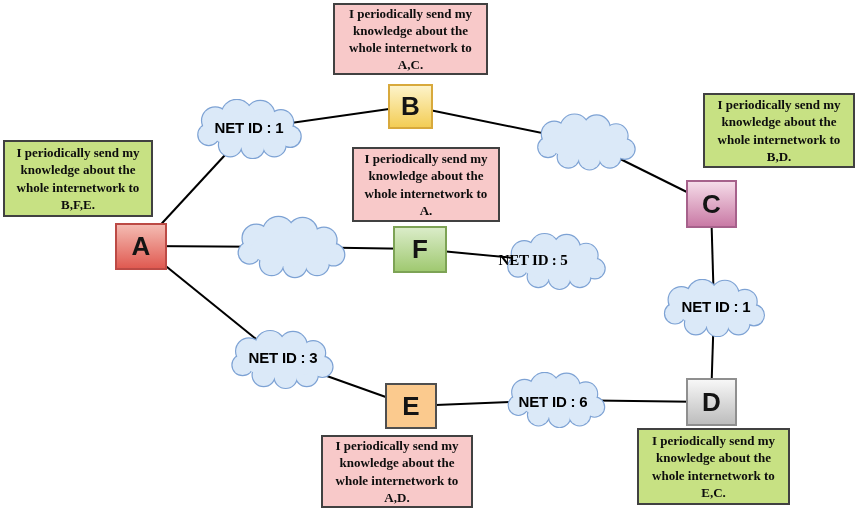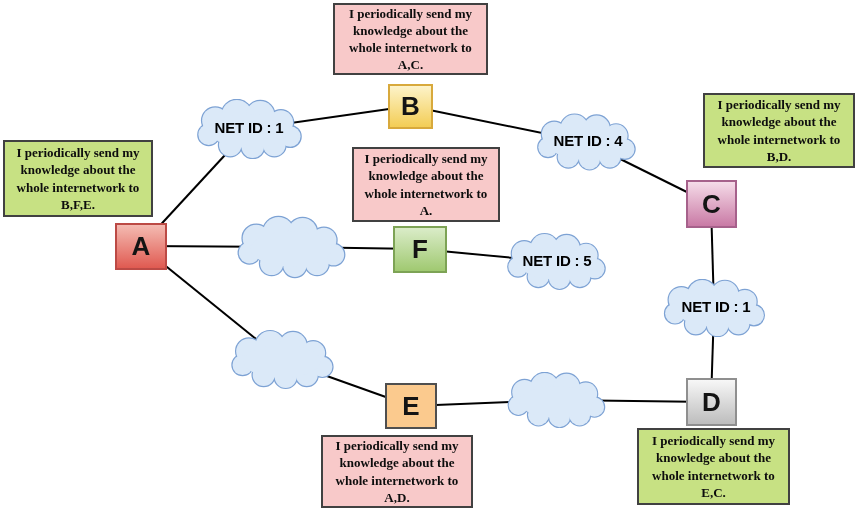--- a/index.html
+++ b/index.html
@@ -115,22 +115,23 @@
     <use href="#cloud-shape" x="178" y="99" width="142" height="60" preserveAspectRatio="none"></use>
     <use href="#cloud-shape" x="233" y="211" width="116" height="72" preserveAspectRatio="none"></use>
     <use href="#cloud-shape" x="227" y="327" width="110" height="65" preserveAspectRatio="none"></use>
     <use href="#cloud-shape" x="533" y="113" width="106" height="58" preserveAspectRatio="none"></use>
     <use href="#cloud-shape" x="503" y="230" width="106" height="63" preserveAspectRatio="none"></use>
     <use href="#cloud-shape" x="500" y="372" width="112" height="56" preserveAspectRatio="none"></use>
     <use href="#cloud-shape" x="658" y="279" width="112" height="58" preserveAspectRatio="none"></use>
   </svg>
 
   <div class="cloud-label" style="left:184px; top:119px;">NET ID : 1</div>
-  <div class="cloud-label" style="left:523px; top:132px;">NET ID : 4</div>
-  <div class="cloud-label" style="left:492px; top:252px;">NET ID : 5</div>
+  <div class="cloud-label" style="left:218px; top:349px;">NET ID : 3</div>
+  <div class="cloud-label" style="left:468px; top:252px;font-family:Liberation Serif, serif;">NET ID : 5</div>
+  <div class="cloud-label" style="left:488px; top:393px;">NET ID : 6</div>
   <div class="cloud-label" style="left:651px; top:298px;">NET ID : 1</div>
 
   <div class="node node-a" style="left:115px; top:223px; width:52px; height:47px;">A</div>
   <div class="node node-b" style="left:388px; top:84px;  width:45px; height:45px;">B</div>
   <div class="node node-c" style="left:686px; top:180px; width:51px; height:48px;">C</div>
   <div class="node node-d" style="left:686px; top:378px; width:51px; height:48px;">D</div>
   <div class="node node-e" style="left:385px; top:383px; width:52px; height:46px;">E</div>
   <div class="node node-f" style="left:393px; top:226px; width:54px; height:47px;">F</div>
 
   <div class="note note-pink" style="left:333px; top:3px; width:155px; height:72px;">

